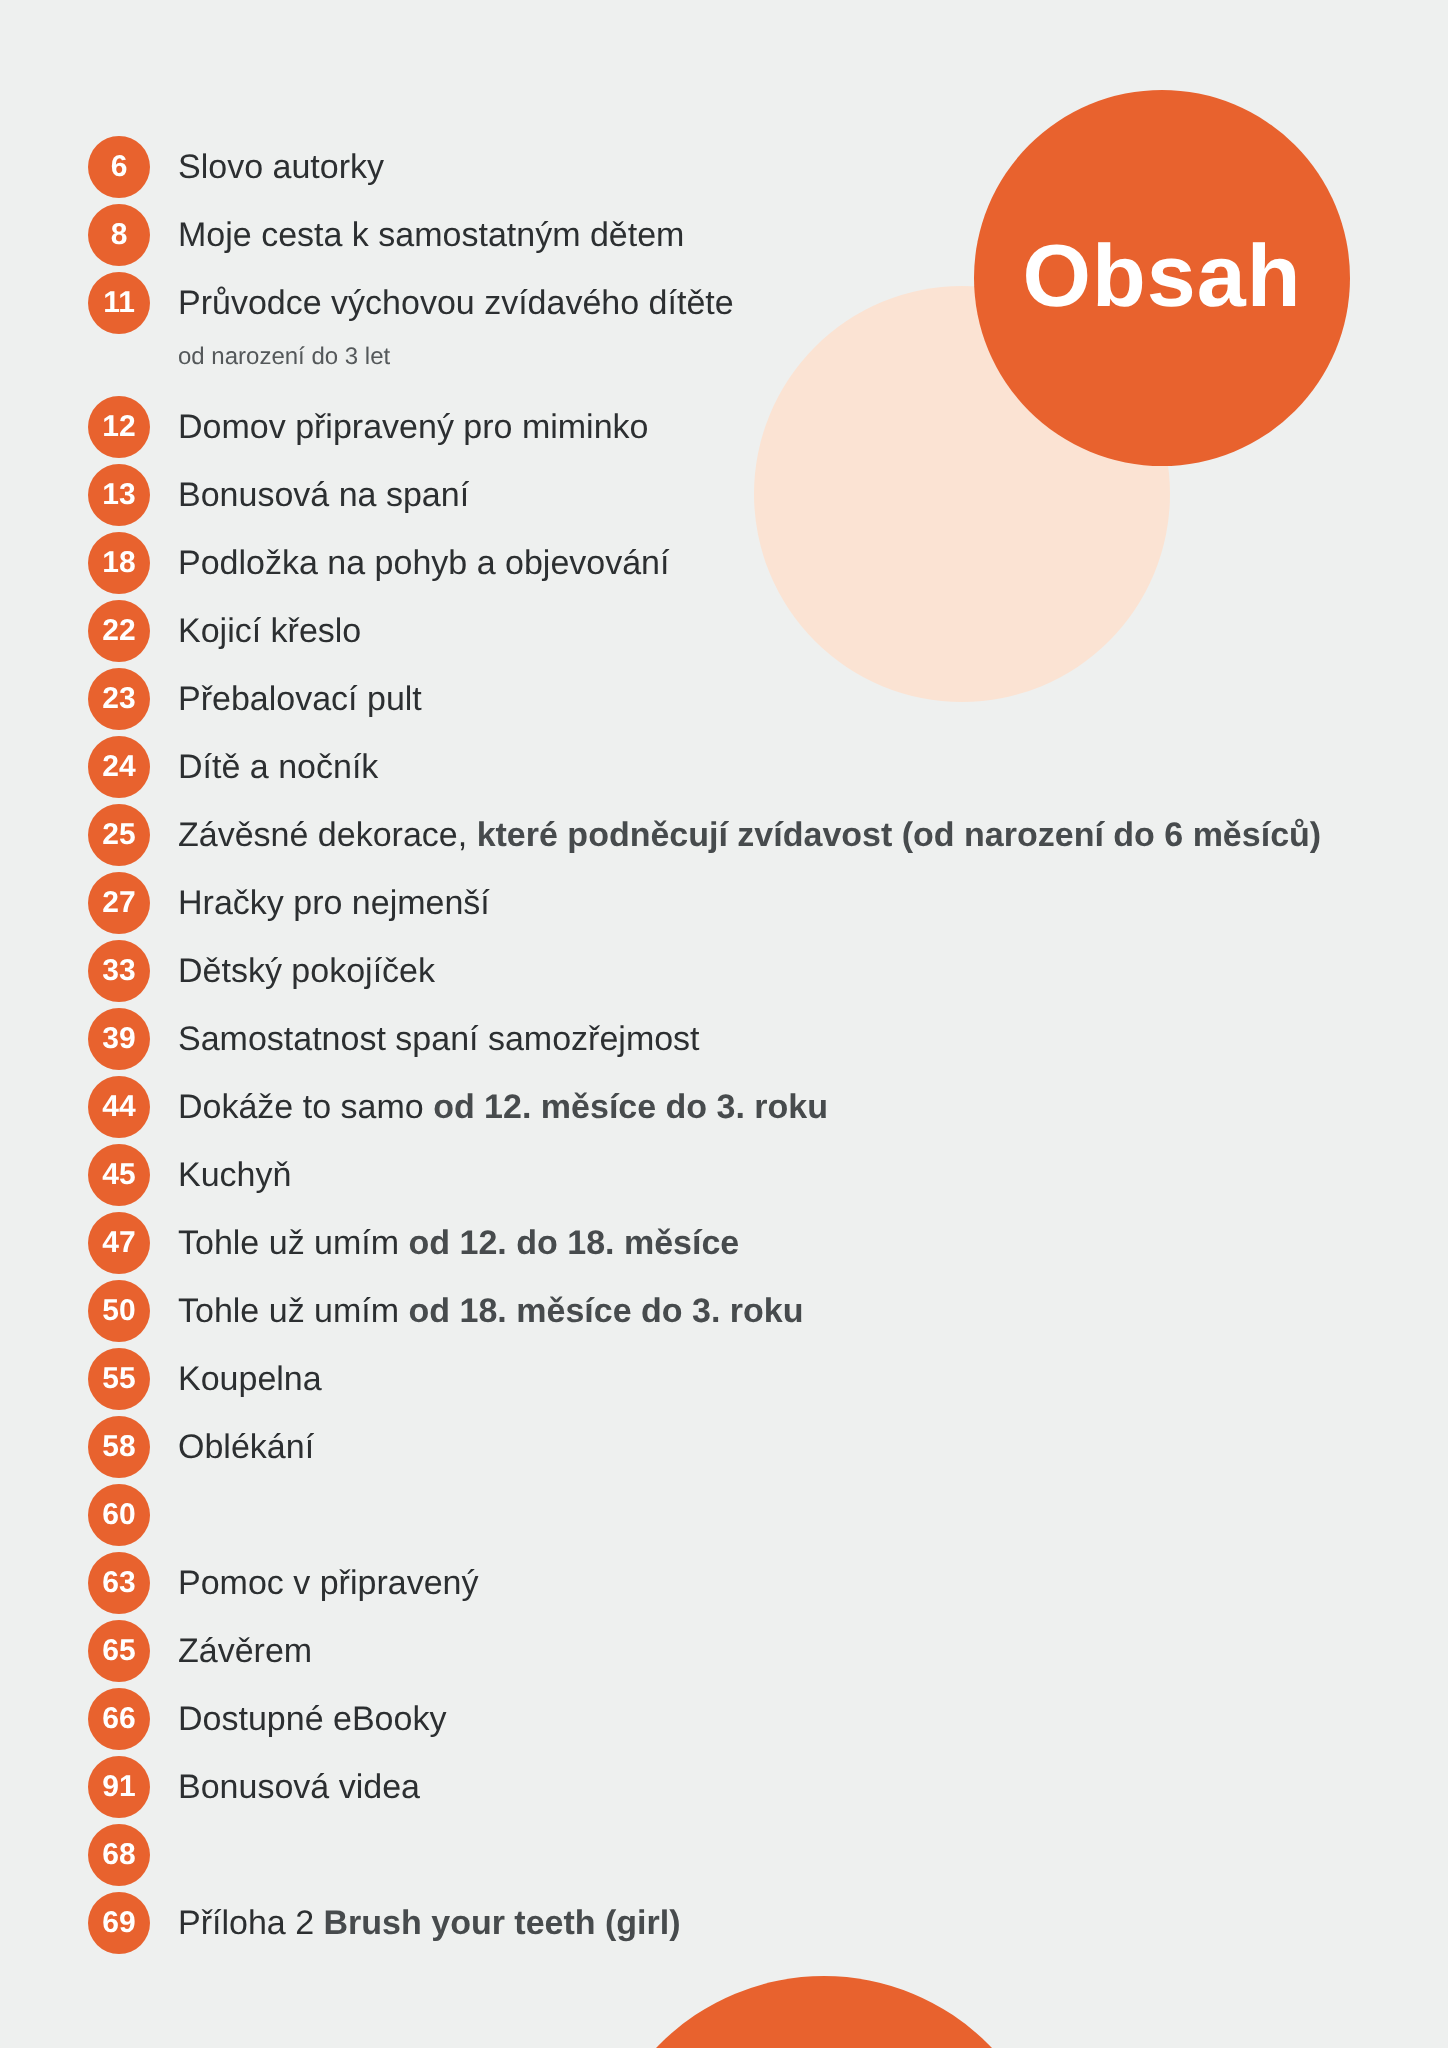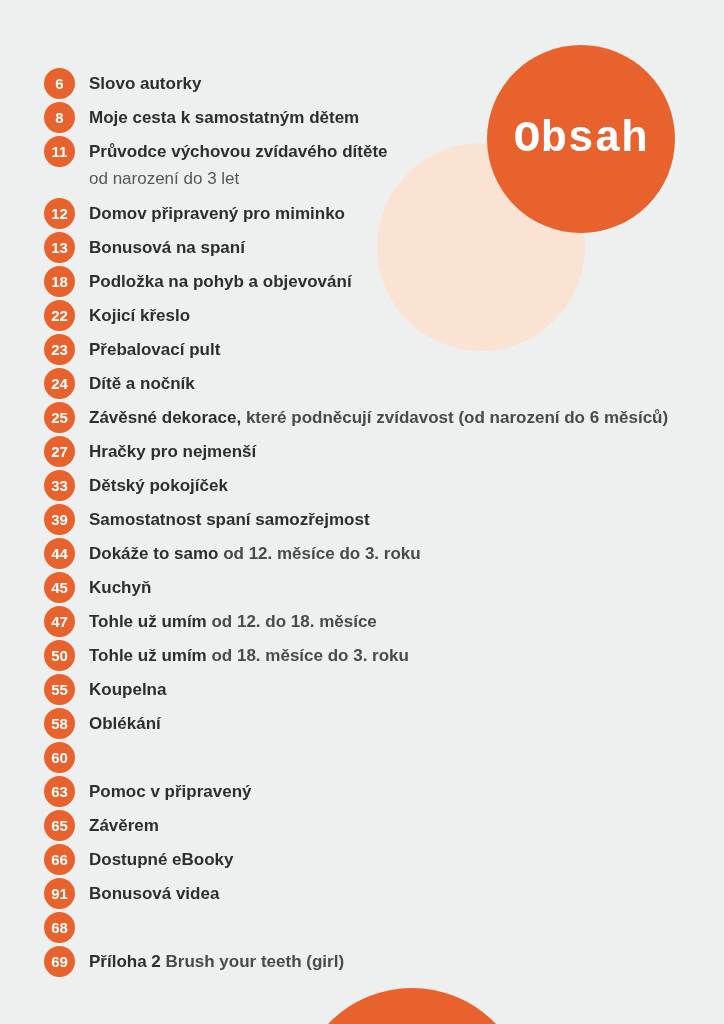--- a/index.html
+++ b/index.html
@@ -18,21 +18,21 @@
     font-family:"Liberation Sans", sans-serif;
   }
   
   .peach-circle{
     position:absolute;left:377px;top:143px;width:208px;height:208px;
     border-radius:50%;background:var(--peach);
   }
   .obsah-circle{
     position:absolute;left:487px;top:45px;width:188px;height:188px;
     border-radius:50%;background:var(--orange);
-    display:flex;align-items:center;justify-content:center;font-family:Liberation Mono, monospace;
+    display:flex;align-items:center;justify-content:center;
   }
   .obsah-title{
     color:#fff;font-size:44px;font-weight:bold;letter-spacing:.5px;
   }
   .bottom-circle{
     position:absolute;left:296px;top:988px;width:232px;height:232px;
     border-radius:50%;background:var(--orange);
   }
   
   .toc{
@@ -44,25 +44,25 @@
   .badge{
     flex:0 0 auto;width:31px;height:31px;border-radius:50%;
     background:var(--orange);color:#fff;
     font-size:15px;font-weight:bold;
     display:flex;align-items:center;justify-content:center;
     margin-right:14px;
   }
   .entry{
     font-size:17px;line-height:31px;color:var(--ink-bold);
   }
-  .t-bold{font-weight:bold;color:var(--ink-bold);}
+  .t-bold{font-weight:normal;color:var(--ink-bold);}
   .t-normal{font-weight:bold;color:var(--ink-normal);}
   .t-sub{
     display:block;font-weight:normal;color:var(--ink-sub);
-    font-size:17px;line-height:23px;margin-bottom:5px;
+    font-size:12px;line-height:23px;margin-bottom:5px;
   }
 </style>
 </head>
 <body>
 
 <div class="page">
 
   <div class="peach-circle"></div>
 
   <div class="obsah-circle">

